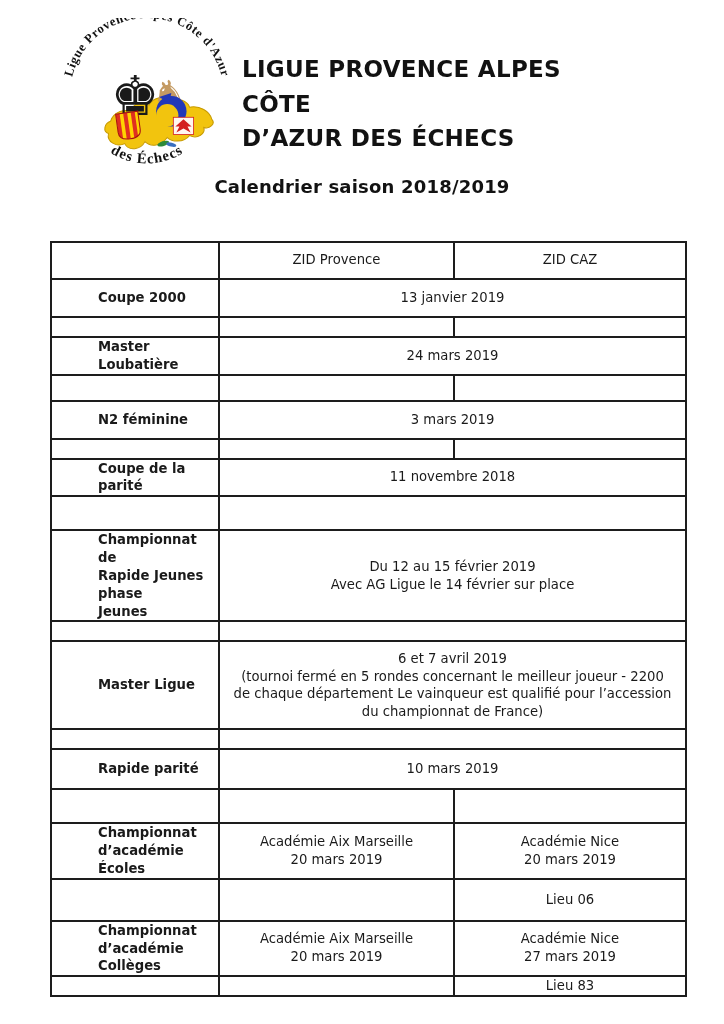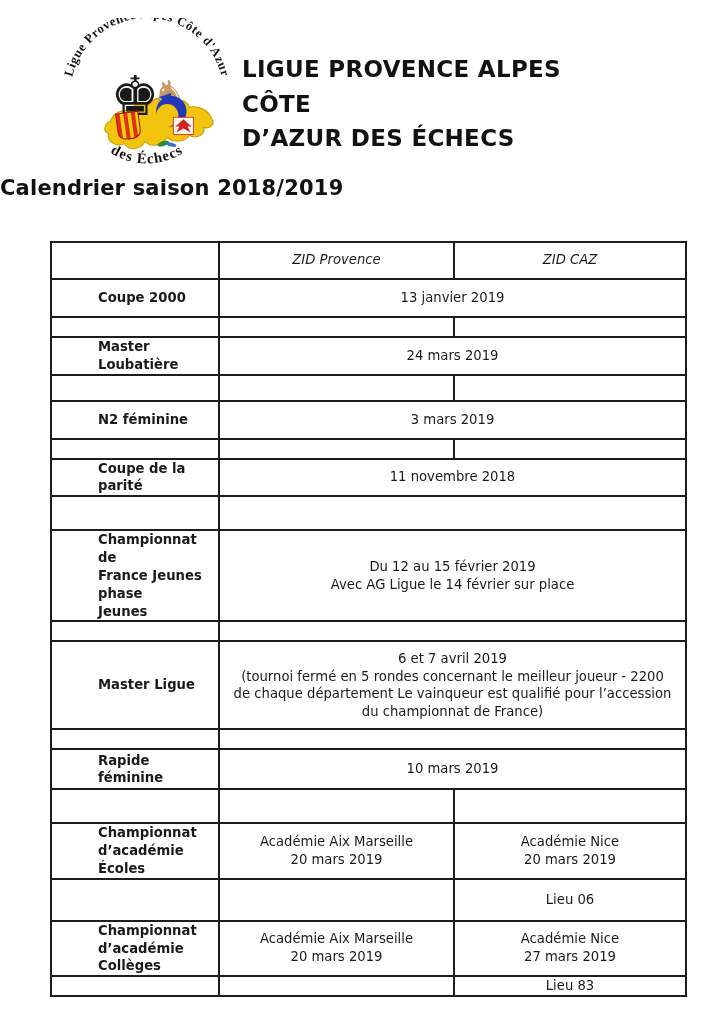--- a/index.html
+++ b/index.html
@@ -13,21 +13,21 @@
   }
   .page{position:absolute;inset:0;background:#fff;}
   .logo{position:absolute;left:56px;top:18px;width:182px;height:154px;}
   .title-block{
     position:absolute;left:242px;top:52px;width:388px;
     font-weight:bold;font-size:23px;line-height:1.5;
     letter-spacing:.3px;color:#121212;
   }
   .subtitle{
     position:absolute;left:0;top:176px;width:724px;
-    text-align:left;font-weight:bold;font-size:21px;color:#121212;
+    text-align:center;font-weight:bold;font-size:18px;color:#121212;
     letter-spacing:.2px;
   }
   table.calendar{
     position:absolute;left:50px;top:241px;width:635px;
     border-collapse:collapse;table-layout:fixed;
   }
   table.calendar td{
     border:2px solid #1d1d1d;
     padding:0;font-size:13.2px;overflow:hidden;
     vertical-align:middle;color:#1a1a1a;
@@ -104,21 +104,21 @@
 
   <div class="subtitle">Calendrier saison 2018/2019</div>
 
   <table class="calendar">
     <colgroup>
       <col style="width:168px">
       <col style="width:235px">
       <col style="width:232px">
     </colgroup>
     <tbody>
-        <tr style="height: 37px; font-style: italic;">
+        <tr style="height: 37px;">
           <td class="ghost">
             <div class="line"></div>
           </td>
           <td class="value-cell head-cell">
             <div class="line">ZID Provence</div>
           </td>
           <td class="value-cell head-cell">
             <div class="line">ZID CAZ</div>
           </td>
         </tr>
@@ -191,21 +191,21 @@
           <td class="label-cell">
             <div class="line"></div>
           </td>
           <td colspan="2" class="value-cell">
             <div class="line"></div>
           </td>
         </tr>
         <tr style="height: 56px;">
           <td class="label-cell">
             <div class="line">Championnat de</div>
-            <div class="line">France Jeunes phase</div>
+            <div class="line">Rapide Jeunes phase</div>
             <div class="line">Jeunes</div>
           </td>
           <td colspan="2" class="value-cell">
             <div class="line">Du 12 au 15 février 2019</div>
             <div class="line">Avec AG Ligue le 14 février sur place</div>
           </td>
         </tr>
         <tr style="height: 20px;">
           <td class="label-cell">
             <div class="line"></div>
@@ -228,21 +228,21 @@
         <tr style="height: 20px;">
           <td class="label-cell">
             <div class="line"></div>
           </td>
           <td colspan="2" class="value-cell">
             <div class="line"></div>
           </td>
         </tr>
         <tr style="height: 40px;">
           <td class="label-cell">
-            <div class="line">Rapide féminine</div>
+            <div class="line">Rapide parité</div>
           </td>
           <td colspan="2" class="value-cell">
             <div class="line">10 mars 2019</div>
           </td>
         </tr>
         <tr style="height: 34px;">
           <td class="label-cell">
             <div class="line"></div>
           </td>
           <td class="value-cell">

